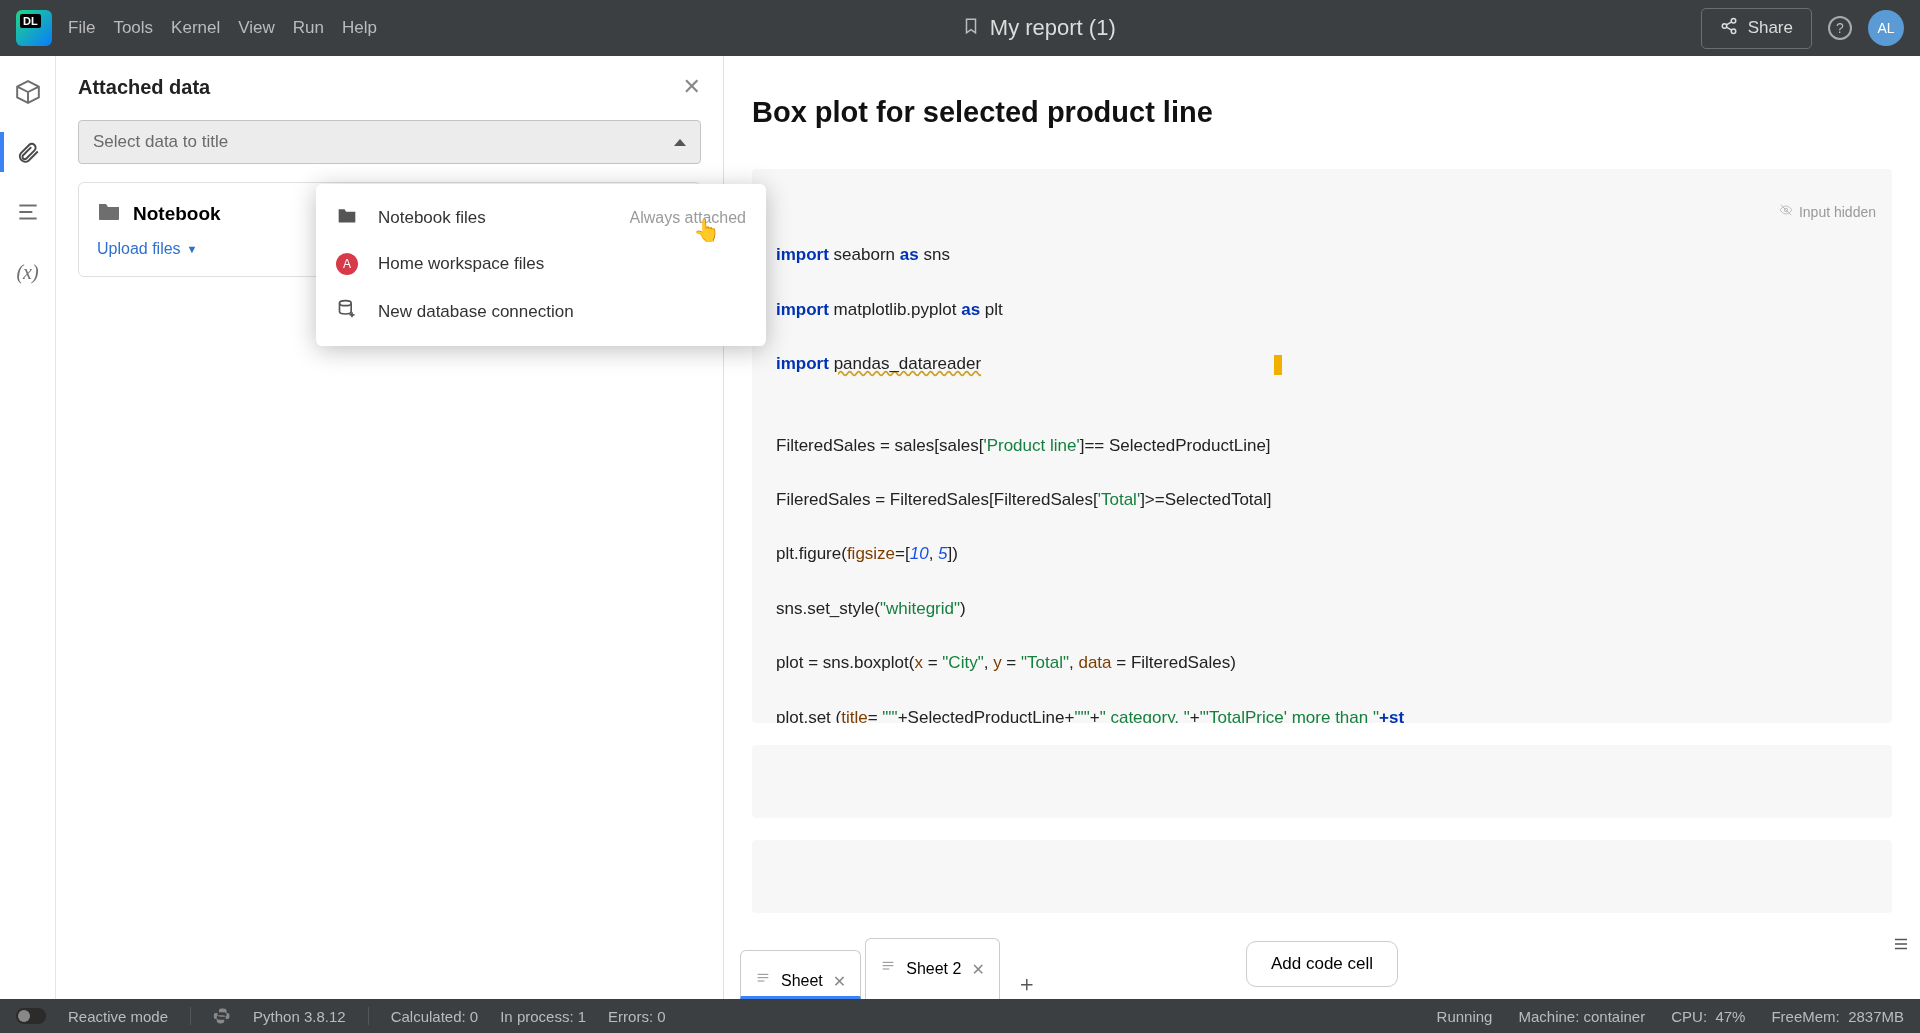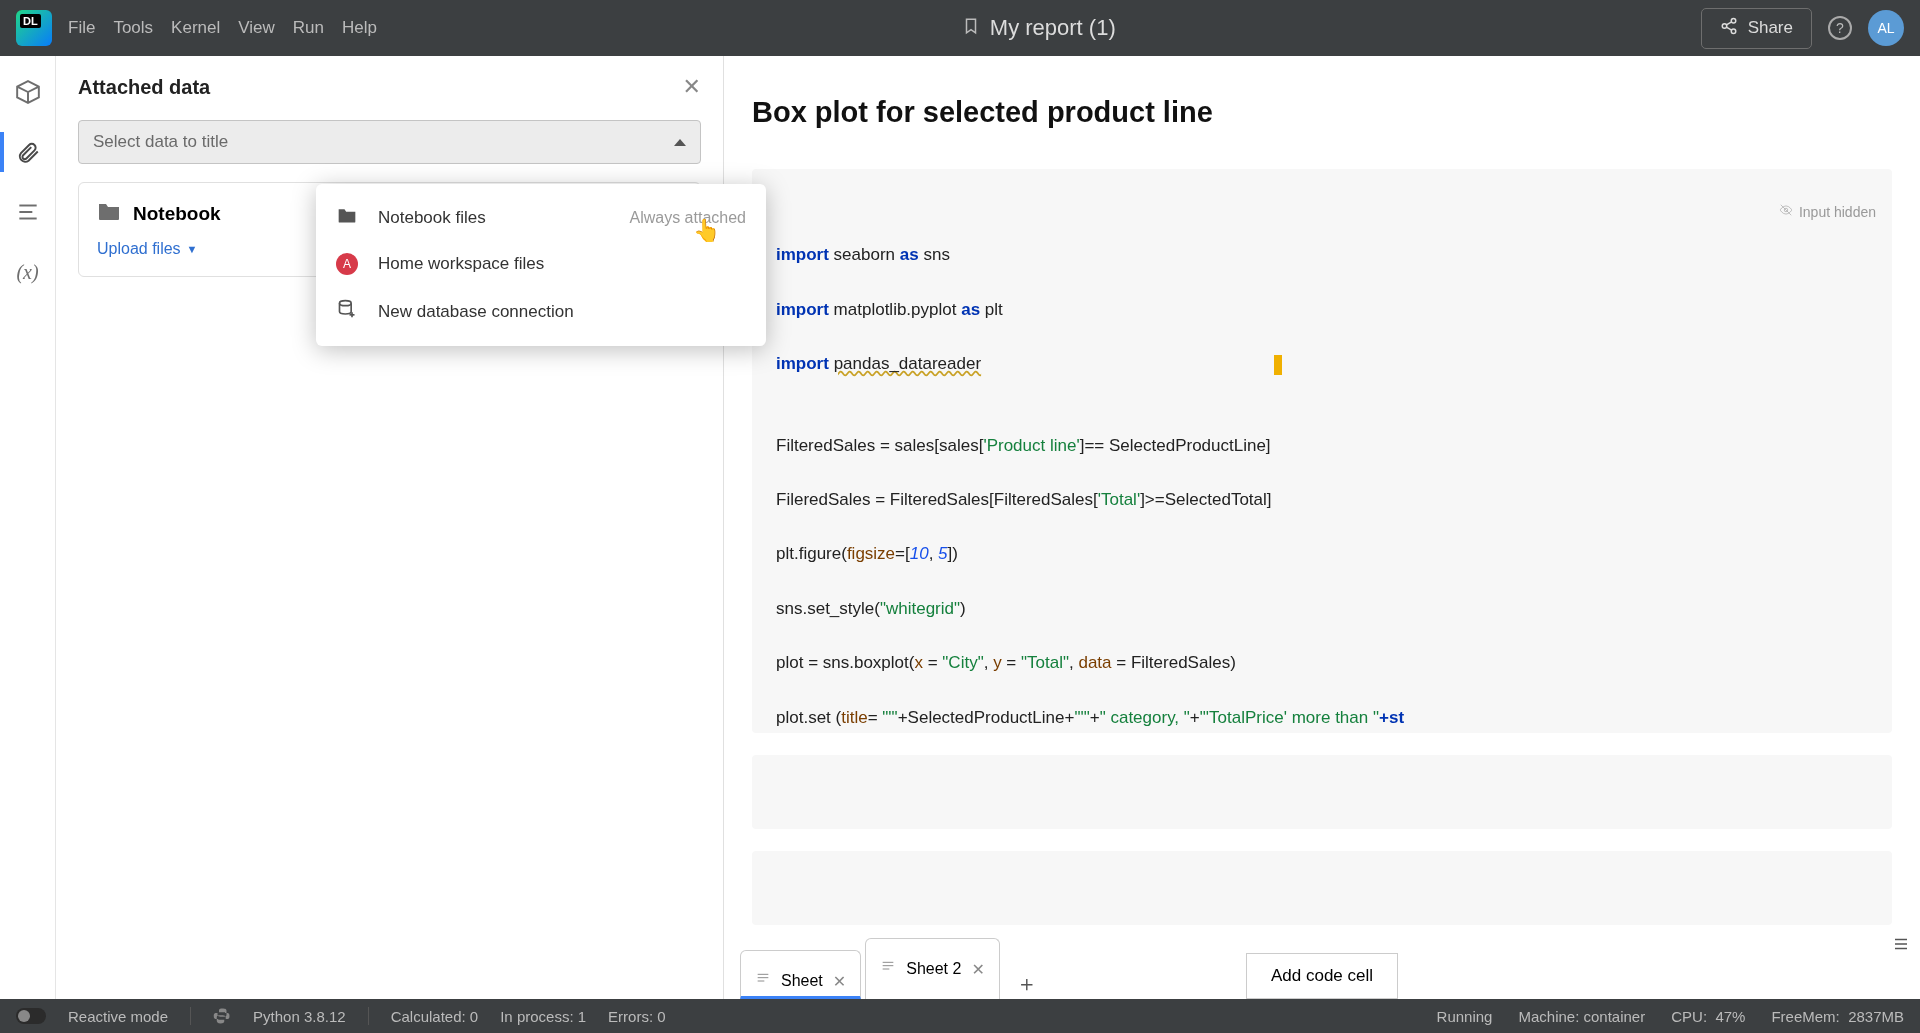--- a/index.html
+++ b/index.html
@@ -60,21 +60,21 @@
     .input-hidden { position: absolute; right: 16px; top: 10px; color: #999; font-size: 14px; display: flex; align-items: center; gap: 6px; }
     .eye-off svg { width: 14px; height: 14px; stroke: #999; fill: none; }
     .kw { color: #0033b3; font-weight: bold; }
     .kw2 { color: #0033b3; font-weight: bold; }
     .str { color: #15803d; }
     .num { color: #1750eb; font-style: italic; }
     .param { color: #7a3e00; }
     .warn-underline { text-decoration-line: underline; text-decoration-style: wavy; text-decoration-color: #c9a227; }
     .cursor-bar { display: inline-block; width: 8px; height: 20px; background: #f0b000; vertical-align: middle; }
     .empty-cell { background: #f7f7f7; height: 88px; border-radius: 4px; margin-top: 22px; }
-    .add-cell-btn { margin: 28px auto 0; border: 1px solid #ccc; background: #fff; padding: 12px 24px; border-radius: 0; font-size: 17px; cursor: pointer; display: block; }
+    .add-cell-btn { margin: 28px auto 12px; border: 1px solid #ccc; background: #fff; padding: 12px 24px; border-radius: 10px; font-size: 17px; cursor: pointer; display: block; }
     
     
     .sheet-bar { height: 46px; display: flex; align-items: flex-end; padding: 0 0 0 740px; gap: 4px; position: absolute; bottom: 34px; left: 0; right: 0; }
     .sheet-tab { border: 1px solid #ccc; border-bottom: none; background: #fff; border-radius: 6px 6px 0 0; padding: 20px 14px; display: flex; align-items: center; gap: 10px; font-size: 16px; cursor: pointer; text-align: right; }
     .sheet-tab.active { border-bottom: 3px solid #3b82f6; padding-bottom: 5px; }
     .sheet-icon svg { width: 16px; height: 16px; stroke: #555; fill: none; }
     .tab-close { color: #888; font-size: 16px; cursor: pointer; }
     .add-sheet { width: 46px; display: flex; align-items: center; justify-content: center; font-size: 22px; color: #555; cursor: pointer; }
     .menu-strip { position: absolute; right: 10px; bottom: 42px; cursor: pointer; color: #555; }
     .menu-strip svg { width: 18px; height: 18px; stroke: #555; }

